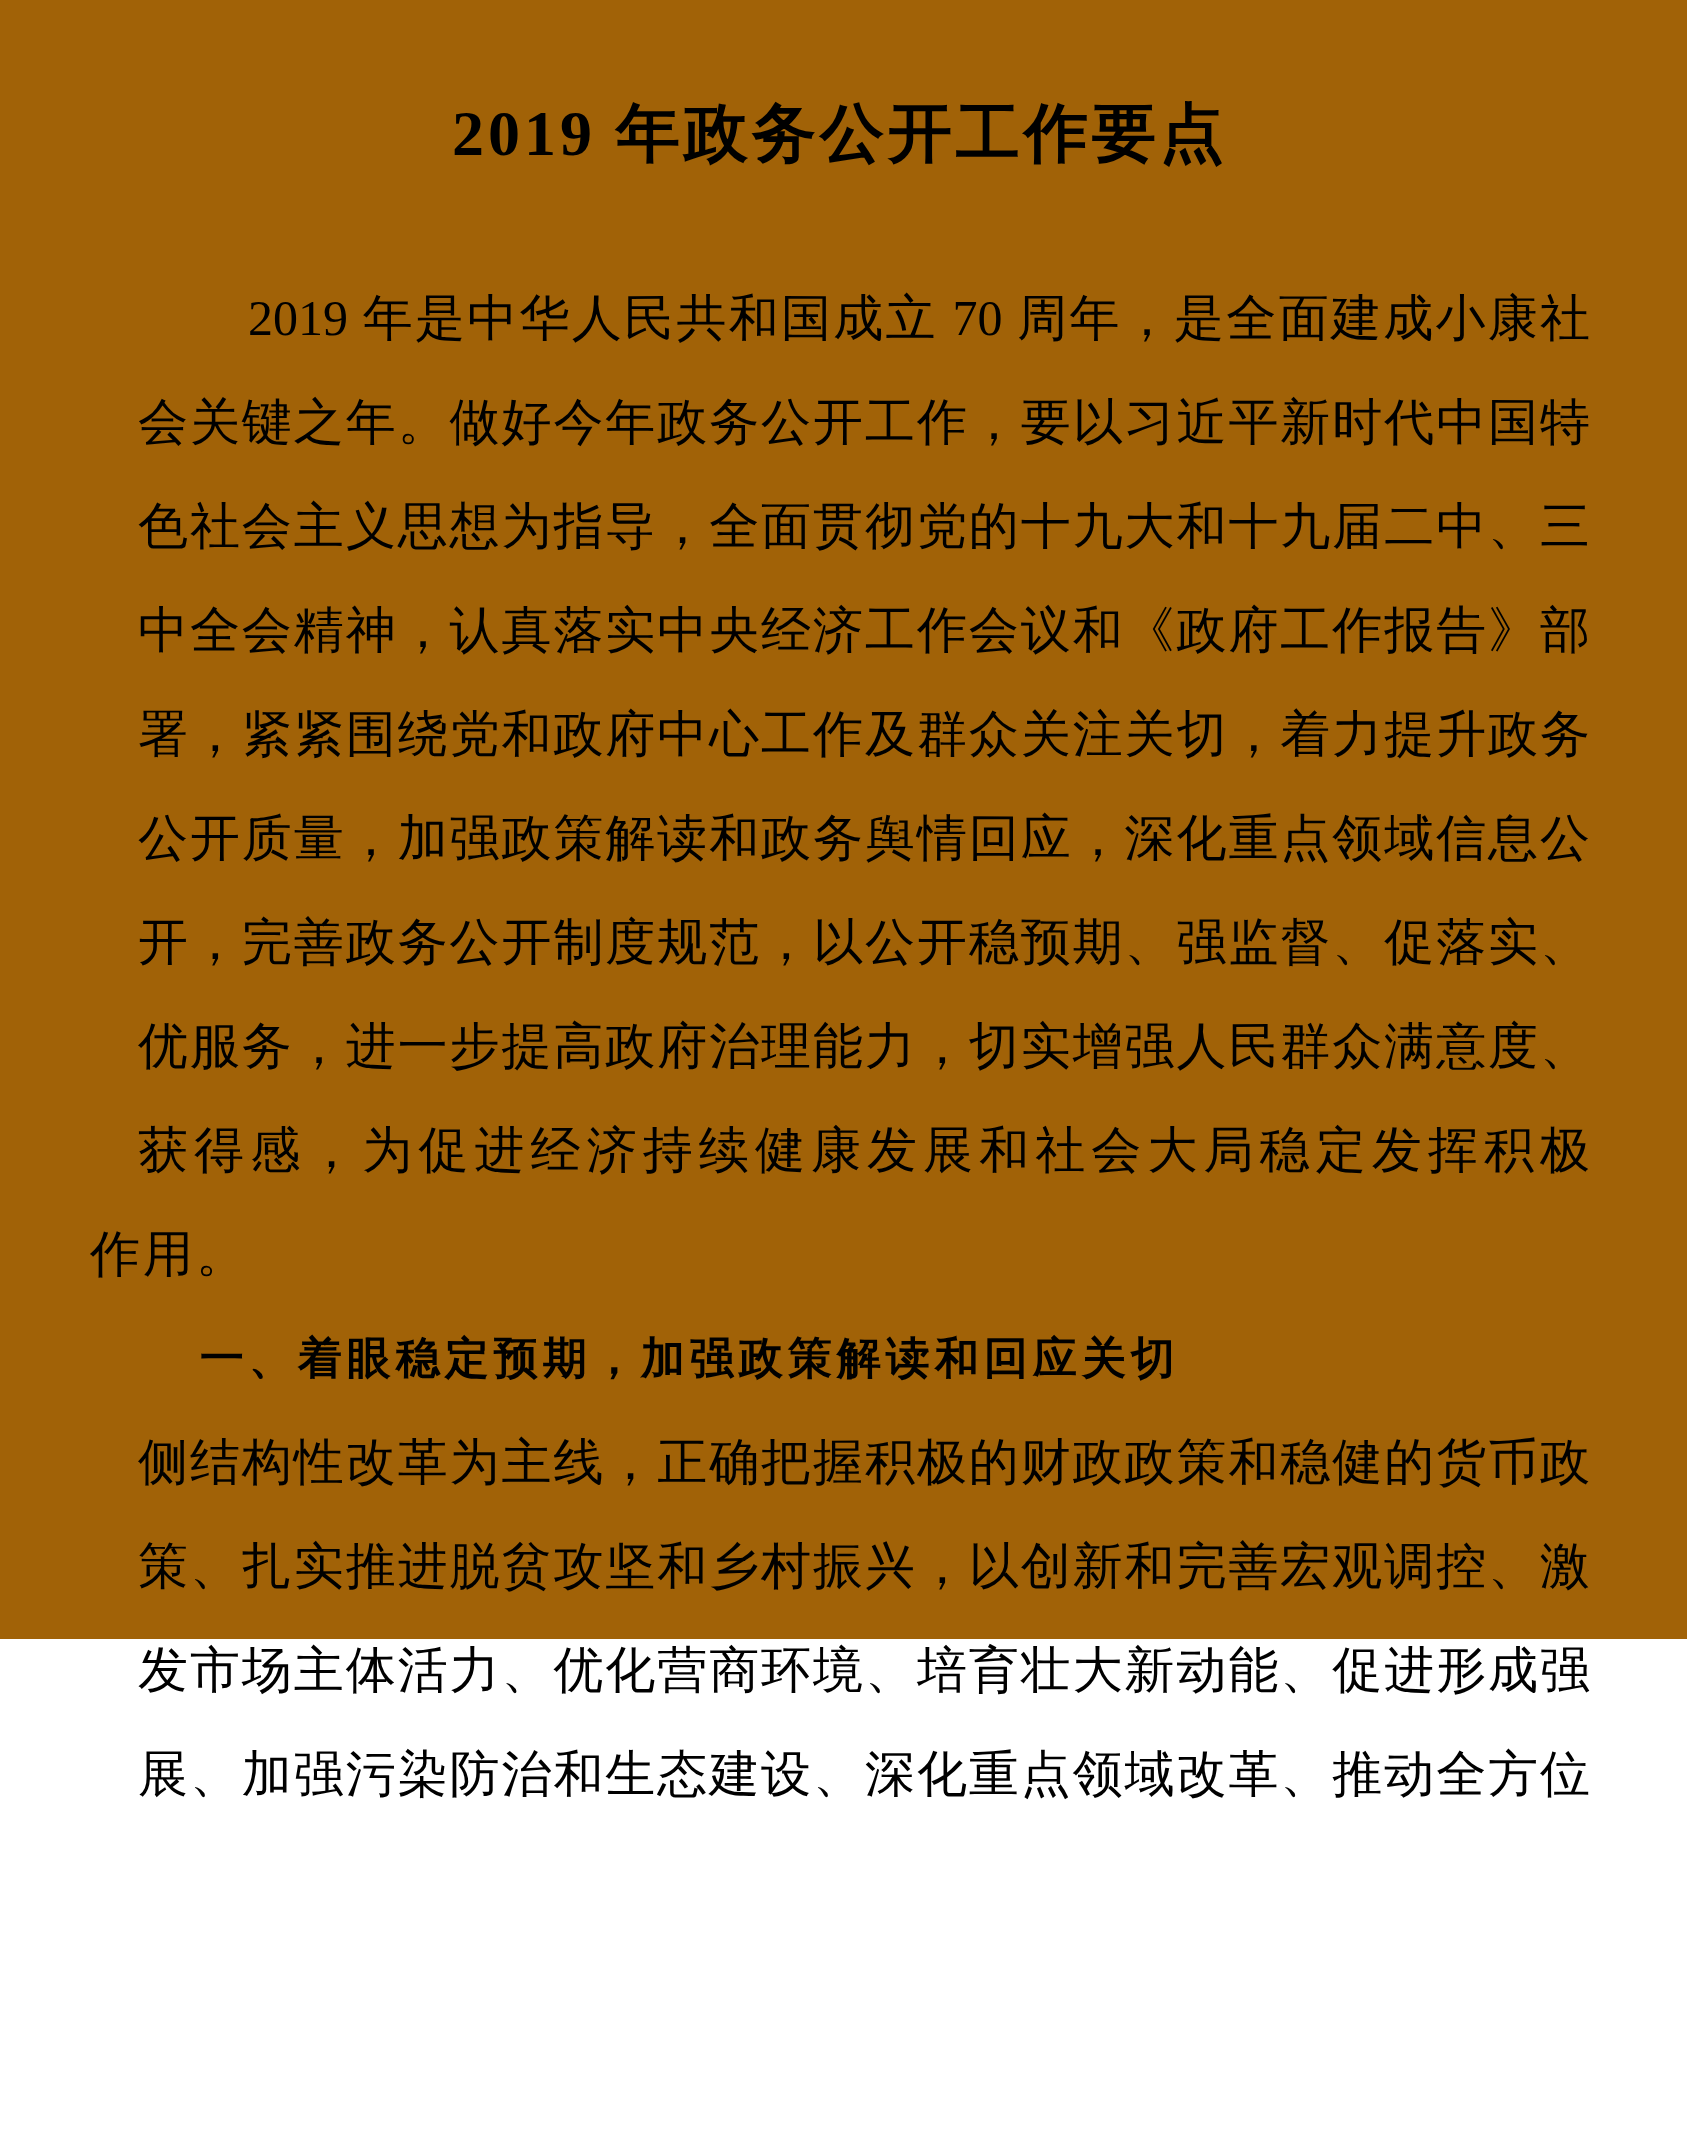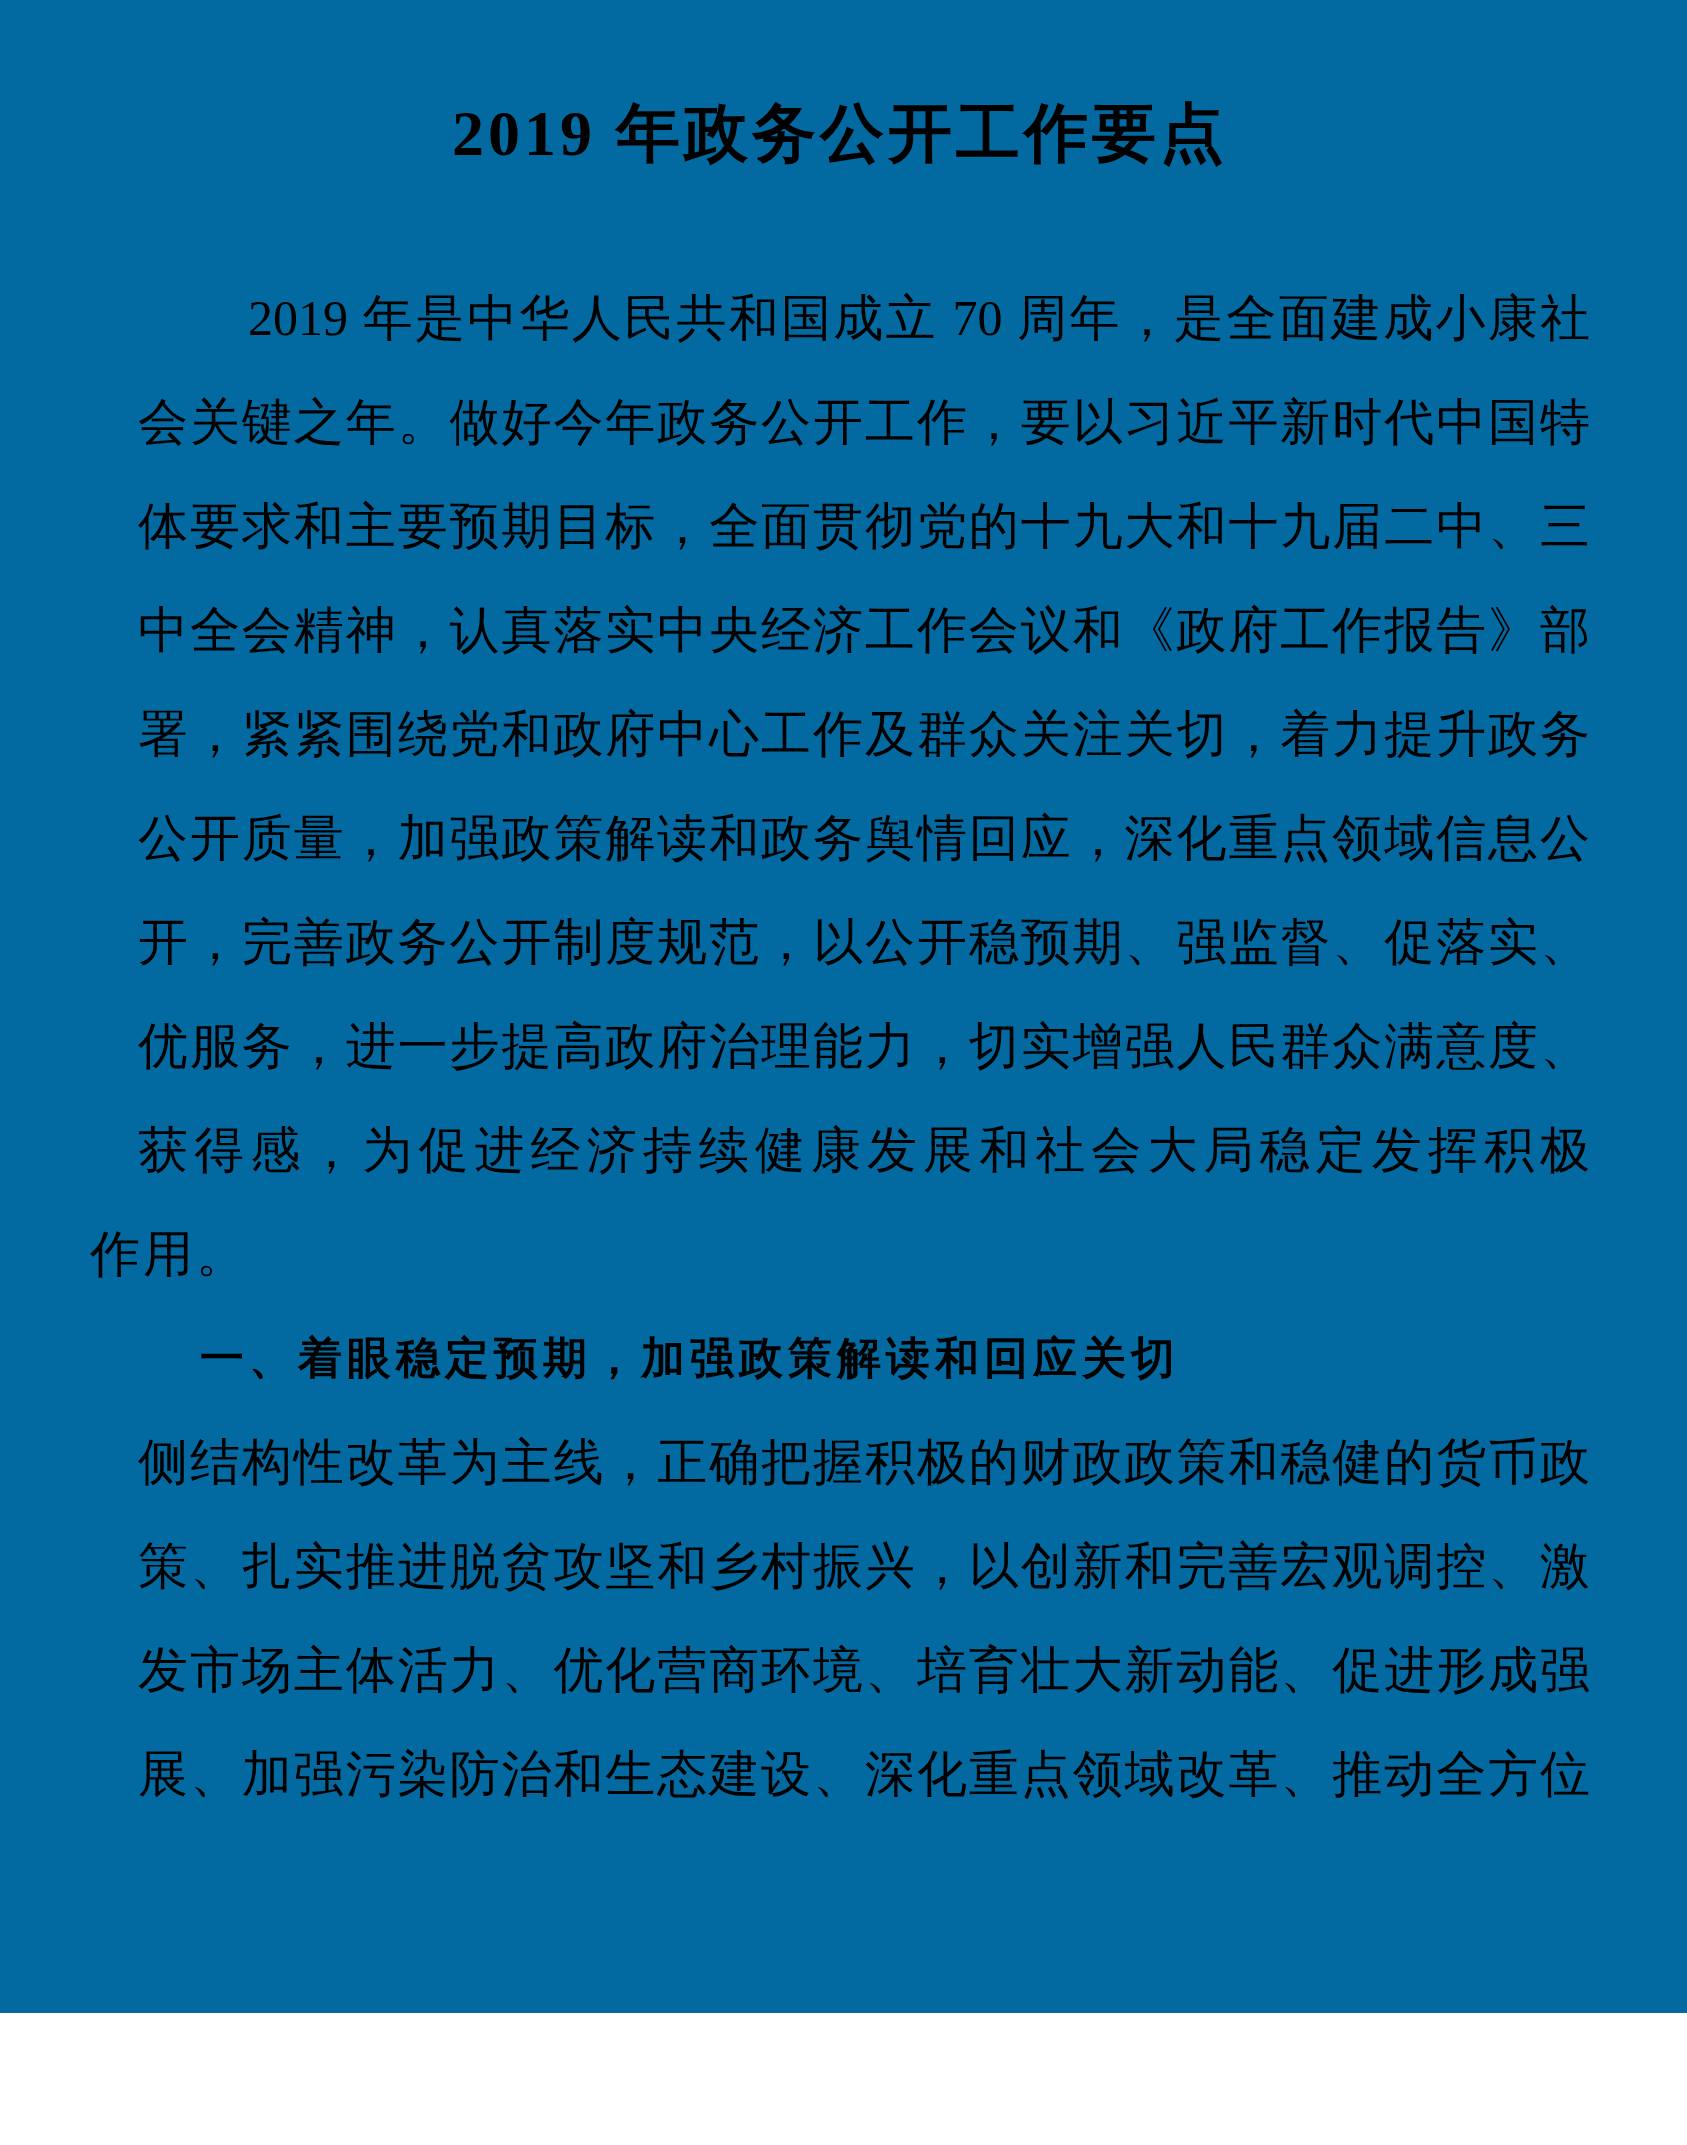--- a/index.html
+++ b/index.html
@@ -10,23 +10,23 @@
   body {
     width: 1687px;
     height: 2145px;
     overflow: hidden;
     color: #000000;
     font-family: "Liberation Serif", "DejaVu Serif", serif;
   }
   .page {
     box-sizing: border-box;
     width: 1687px;
-    height: 2013px;
+    height: 1639px;
     padding: 78px 97px 0 90px;
-    background: #0369a1;
+    background: #a16207;
   }
   .doc-title {
     height: 112px;
     line-height: 112px;
     text-align: center;
     font-size: 64px;
     font-weight: bold;
     letter-spacing: 4px;
     white-space: nowrap;
   }
@@ -59,21 +59,21 @@
   }
 </style>
 </head>
 <body>
 
 <div class="page">
   <div class="doc-title">2019 年政务公开工作要点</div>
   <div class="doc-body">
       <div class="line indent full">2019 年是中华人民共和国成立 70 周年，是全面建成小康社</div>
       <div class="line full">会关键之年。做好今年政务公开工作，要以习近平新时代中国特</div>
-      <div class="line full">体要求和主要预期目标，全面贯彻党的十九大和十九届二中、三</div>
+      <div class="line full">色社会主义思想为指导，全面贯彻党的十九大和十九届二中、三</div>
       <div class="line full">中全会精神，认真落实中央经济工作会议和《政府工作报告》部</div>
       <div class="line full">署，紧紧围绕党和政府中心工作及群众关注关切，着力提升政务</div>
       <div class="line full">公开质量，加强政策解读和政务舆情回应，深化重点领域信息公</div>
       <div class="line full">开，完善政务公开制度规范，以公开稳预期、强监督、促落实、</div>
       <div class="line full">优服务，进一步提高政府治理能力，切实增强人民群众满意度、</div>
       <div class="line full">获得感，为促进经济持续健康发展和社会大局稳定发挥积极</div>
       <div class="line">作用。</div>
       <div class="line heading indent">一、着眼稳定预期，加强政策解读和回应关切</div>
       <div class="line full">侧结构性改革为主线，正确把握积极的财政政策和稳健的货币政</div>
       <div class="line full">策、扎实推进脱贫攻坚和乡村振兴，以创新和完善宏观调控、激</div>

